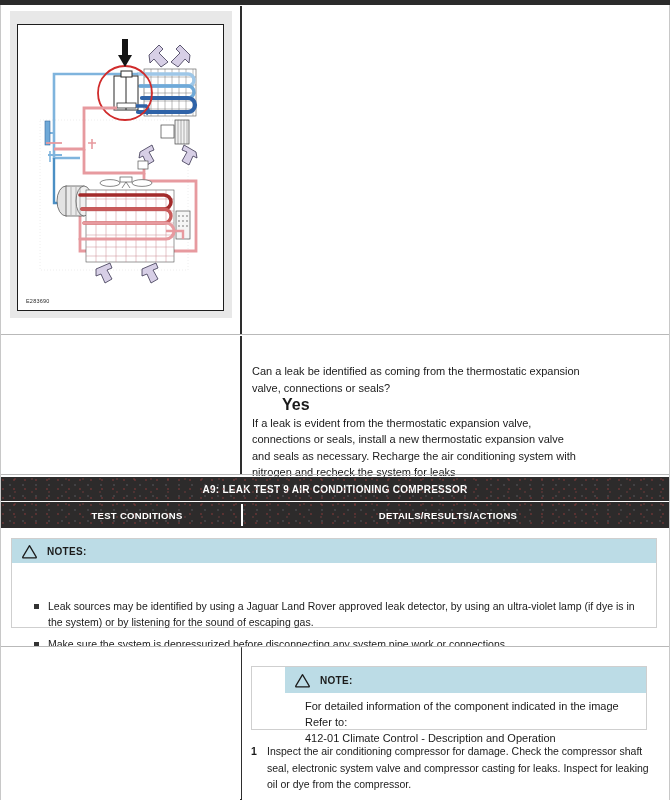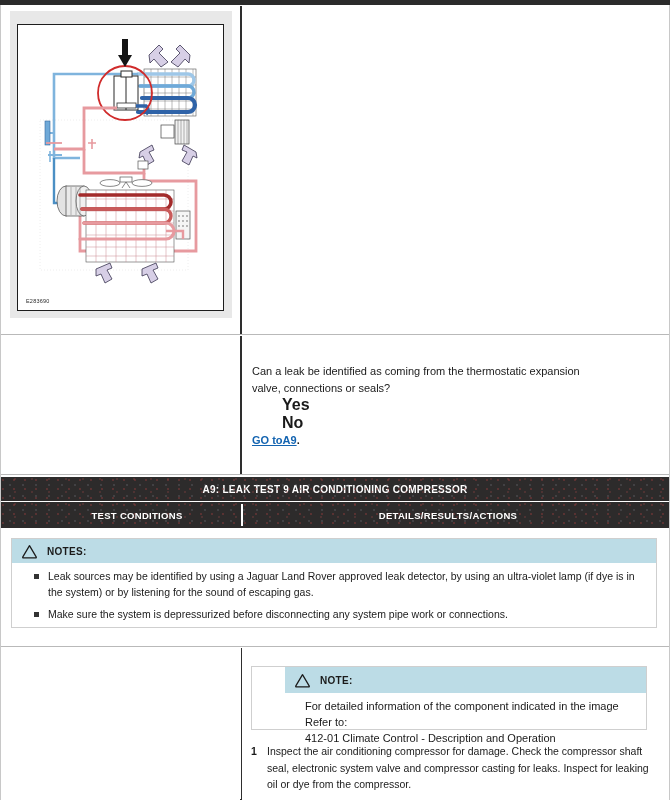--- a/index.html
+++ b/index.html
@@ -63,21 +63,21 @@
   .col-a{left:0;width:272px;}
   .col-b{left:242px;width:410px;}
   .colhead-sep{position:absolute;left:240px;top:2px;width:2px;height:22px;background:#ffffff;}
 
   
   .notes-row{position:absolute;left:1px;top:529px;width:668px;height:117px;background:#fff;}
   .notes-box{position:absolute;left:10px;top:9px;width:646px;height:90px;border:1px solid #cfcfcf;box-sizing:border-box;background:#fff;}
   .note-head{height:24px;background:#bcdce6;display:flex;align-items:center;position:relative;}
   .warn-tri{width:17px;height:15px;margin-left:9px;margin-right:9px;flex:none;}
   .note-head-label{font-size:10px;font-weight:bold;letter-spacing:.3px;color:#1a1a1a;}
-  .note-body{padding:6px 8px 0 8px;}
+  .note-body{padding:6px 8px 0 8px;margin-top:30px;}
   .bullet-item{display:flex;margin-bottom:7px;}
   .bsq{width:5px;height:5px;background:#333;margin:5px 9px 0 14px;flex:none;}
   .btxt{font-size:10.5px;line-height:15.5px;color:#1a1a1a;}
 
   
   .bot-left{left:1px;top:647px;width:240px;height:152px;background:#fff;}
   .bot-right{left:242px;top:647px;width:427px;height:152px;background:#fff;padding:0;}
   .note2-box{position:absolute;left:9px;top:19px;width:396px;height:64px;border:1px solid #cfcfcf;box-sizing:border-box;background:#fff;padding-left:33px;}
   .note2-head{height:26px;background:#bcdce6;display:flex;align-items:center;}
   .note2-body{padding:5px 0 0 20px;}
@@ -240,20 +240,21 @@
     </div>
   </div>
 
   <div class="hdiv" style="top:334px;"></div>
   <div class="vdiv" style="left:240px;top:6px;height:328px;"></div>
 
   <div class="vdiv" style="left:240px;top:336px;height:138px;"></div>
   <div class="cell qa-cell">
     <p>Can a leak be identified as coming from the thermostatic expansion valve, connections or seals?</p>
     <span class="qa-ans">Yes</span>
+    <p>If a leak is evident from the thermostatic expansion valve, connections or seals, install a new thermostatic expansion valve and seals as necessary. Recharge the air conditioning system with nitrogen and recheck the system for leaks</p>
     <span class="qa-ans">No</span>
     <p><a class="qa-link" href="#">GO toA9</a><span class="qa-dot">.</span></p>
   </div>
 
   <div class="hdiv" style="top:474px;"></div>
 
   <div class="titlebar">
     <div class="texture"></div>
     <span class="titlebar-label">A9: LEAK TEST 9 AIR CONDITIONING COMPRESSOR</span>
   </div>

